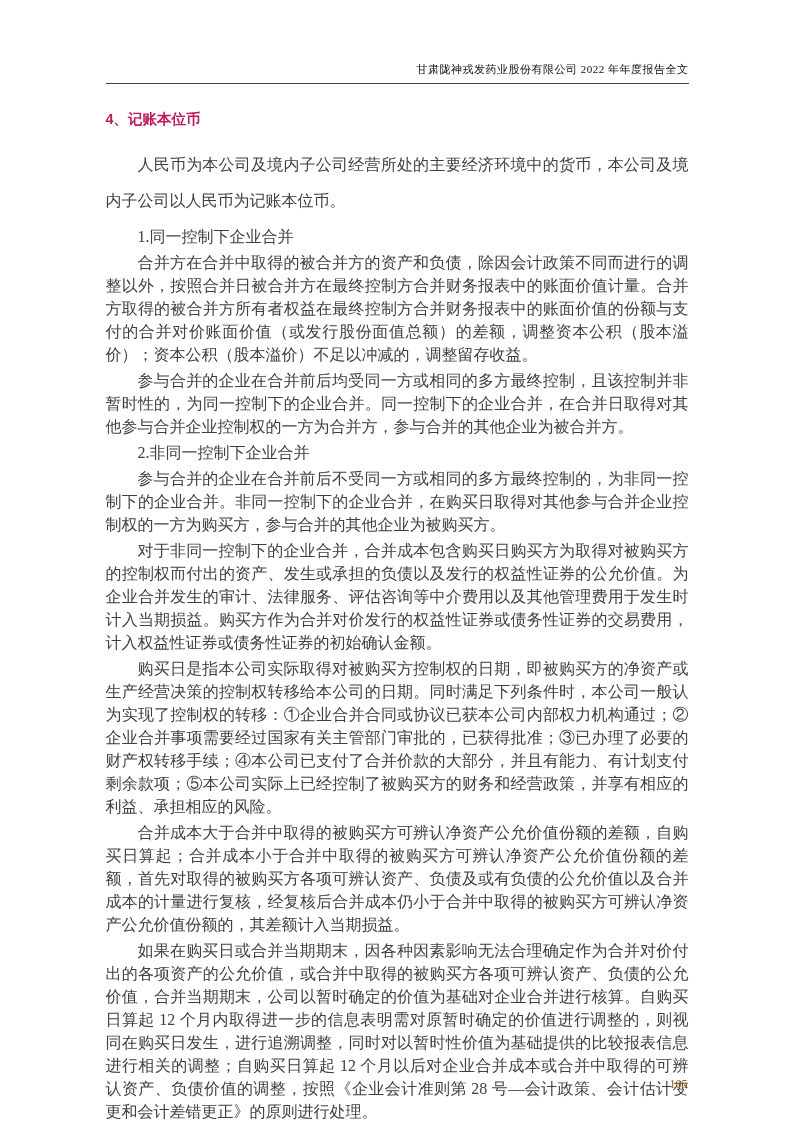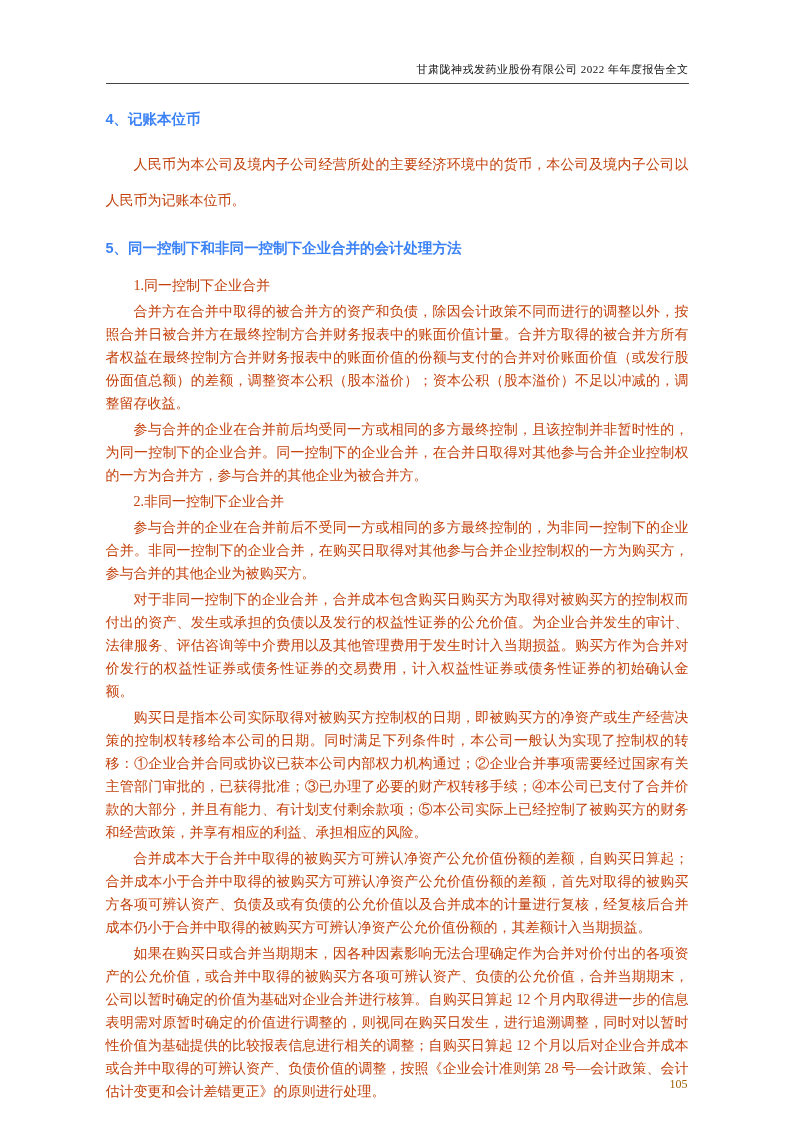--- a/index.html
+++ b/index.html
@@ -34,35 +34,35 @@
     position: absolute;
     top: 90px;
     left: 75px;
     right: 74px;
   }
 
   h2.sec-heading {
     font-family: "Liberation Sans", "DejaVu Sans", sans-serif;
     font-size: 14.5px;
     font-weight: bold;
-    color: #3b82f6;
+    color: #be185d;
     margin: 8px 0 18px 0;
   }
 
   h2.sec-heading.second {
     margin: 20px 0 16px 0;
   }
 
   p.para {
-    font-size: 14px;
+    font-size: 16px;
     line-height: 23px;
     text-align: justify;
     text-indent: 2em;
     margin: 0 0 3px 0;
-    color: #c2410c;
+    color: #404040;
   }
 
   p.para.loose {
     line-height: 36px;
     margin-bottom: 6px;
   }
 
   .page-footer {
     position: absolute;
     right: 75px;
@@ -79,21 +79,20 @@
   <div class="page-header">
     <span>甘肃陇神戎发药业股份有限公司 2022 年年度报告全文</span>
   </div>
 
   <div class="content">
 
     <h2 class="sec-heading">4、记账本位币</h2>
 
     <p class="para loose">人民币为本公司及境内子公司经营所处的主要经济环境中的货币，本公司及境内子公司以人民币为记账本位币。</p>
 
-    <h2 class="sec-heading second">5、同一控制下和非同一控制下企业合并的会计处理方法</h2>
 
     <p class="para">1.同一控制下企业合并</p>
     <p class="para">合并方在合并中取得的被合并方的资产和负债，除因会计政策不同而进行的调整以外，按照合并日被合并方在最终控制方合并财务报表中的账面价值计量。合并方取得的被合并方所有者权益在最终控制方合并财务报表中的账面价值的份额与支付的合并对价账面价值（或发行股份面值总额）的差额，调整资本公积（股本溢价）；资本公积（股本溢价）不足以冲减的，调整留存收益。</p>
     <p class="para">参与合并的企业在合并前后均受同一方或相同的多方最终控制，且该控制并非暂时性的，为同一控制下的企业合并。同一控制下的企业合并，在合并日取得对其他参与合并企业控制权的一方为合并方，参与合并的其他企业为被合并方。</p>
     <p class="para">2.非同一控制下企业合并</p>
     <p class="para">参与合并的企业在合并前后不受同一方或相同的多方最终控制的，为非同一控制下的企业合并。非同一控制下的企业合并，在购买日取得对其他参与合并企业控制权的一方为购买方，参与合并的其他企业为被购买方。</p>
     <p class="para">对于非同一控制下的企业合并，合并成本包含购买日购买方为取得对被购买方的控制权而付出的资产、发生或承担的负债以及发行的权益性证券的公允价值。为企业合并发生的审计、法律服务、评估咨询等中介费用以及其他管理费用于发生时计入当期损益。购买方作为合并对价发行的权益性证券或债务性证券的交易费用，计入权益性证券或债务性证券的初始确认金额。</p>
     <p class="para">购买日是指本公司实际取得对被购买方控制权的日期，即被购买方的净资产或生产经营决策的控制权转移给本公司的日期。同时满足下列条件时，本公司一般认为实现了控制权的转移：①企业合并合同或协议已获本公司内部权力机构通过；②企业合并事项需要经过国家有关主管部门审批的，已获得批准；③已办理了必要的财产权转移手续；④本公司已支付了合并价款的大部分，并且有能力、有计划支付剩余款项；⑤本公司实际上已经控制了被购买方的财务和经营政策，并享有相应的利益、承担相应的风险。</p>
     <p class="para">合并成本大于合并中取得的被购买方可辨认净资产公允价值份额的差额，自购买日算起；合并成本小于合并中取得的被购买方可辨认净资产公允价值份额的差额，首先对取得的被购买方各项可辨认资产、负债及或有负债的公允价值以及合并成本的计量进行复核，经复核后合并成本仍小于合并中取得的被购买方可辨认净资产公允价值份额的，其差额计入当期损益。</p>
     <p class="para">如果在购买日或合并当期期末，因各种因素影响无法合理确定作为合并对价付出的各项资产的公允价值，或合并中取得的被购买方各项可辨认资产、负债的公允价值，合并当期期末，公司以暂时确定的价值为基础对企业合并进行核算。自购买日算起 12 个月内取得进一步的信息表明需对原暂时确定的价值进行调整的，则视同在购买日发生，进行追溯调整，同时对以暂时性价值为基础提供的比较报表信息进行相关的调整；自购买日算起 12 个月以后对企业合并成本或合并中取得的可辨认资产、负债价值的调整，按照《企业会计准则第 28 号—会计政策、会计估计变更和会计差错更正》的原则进行处理。</p>

